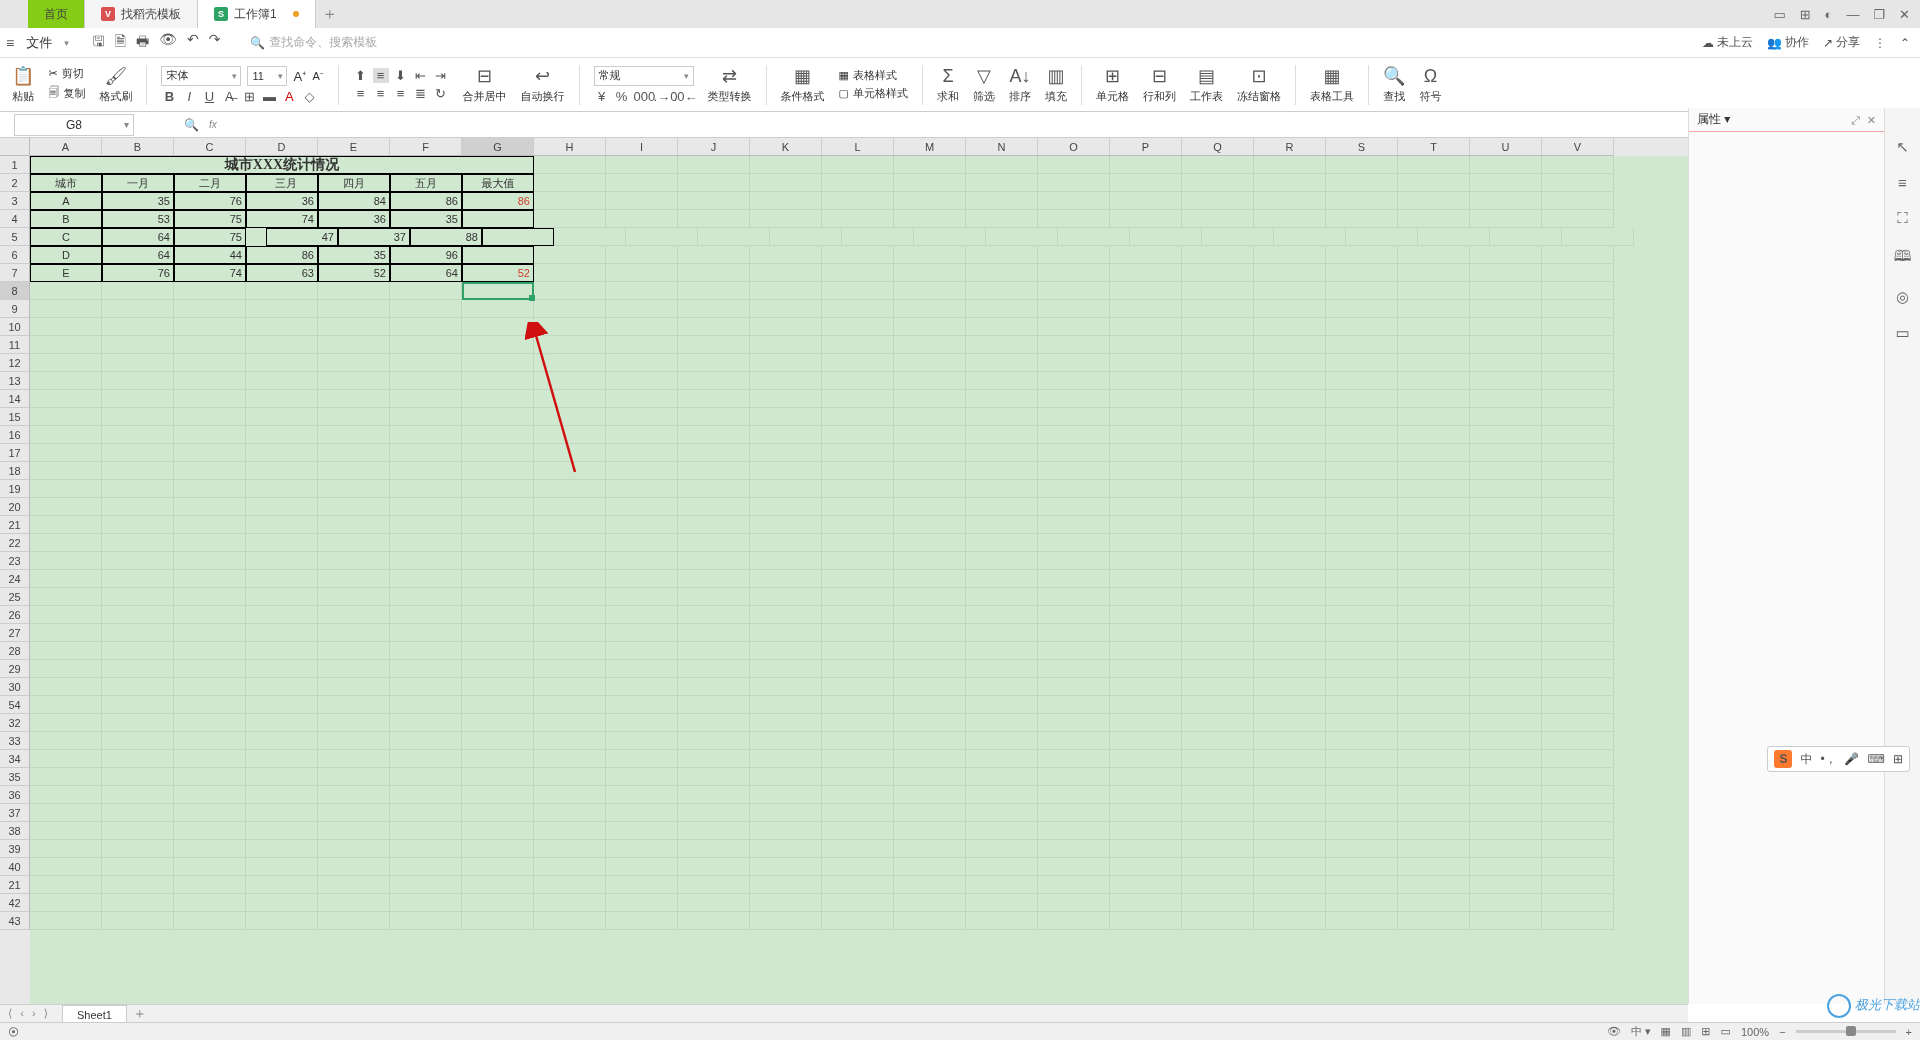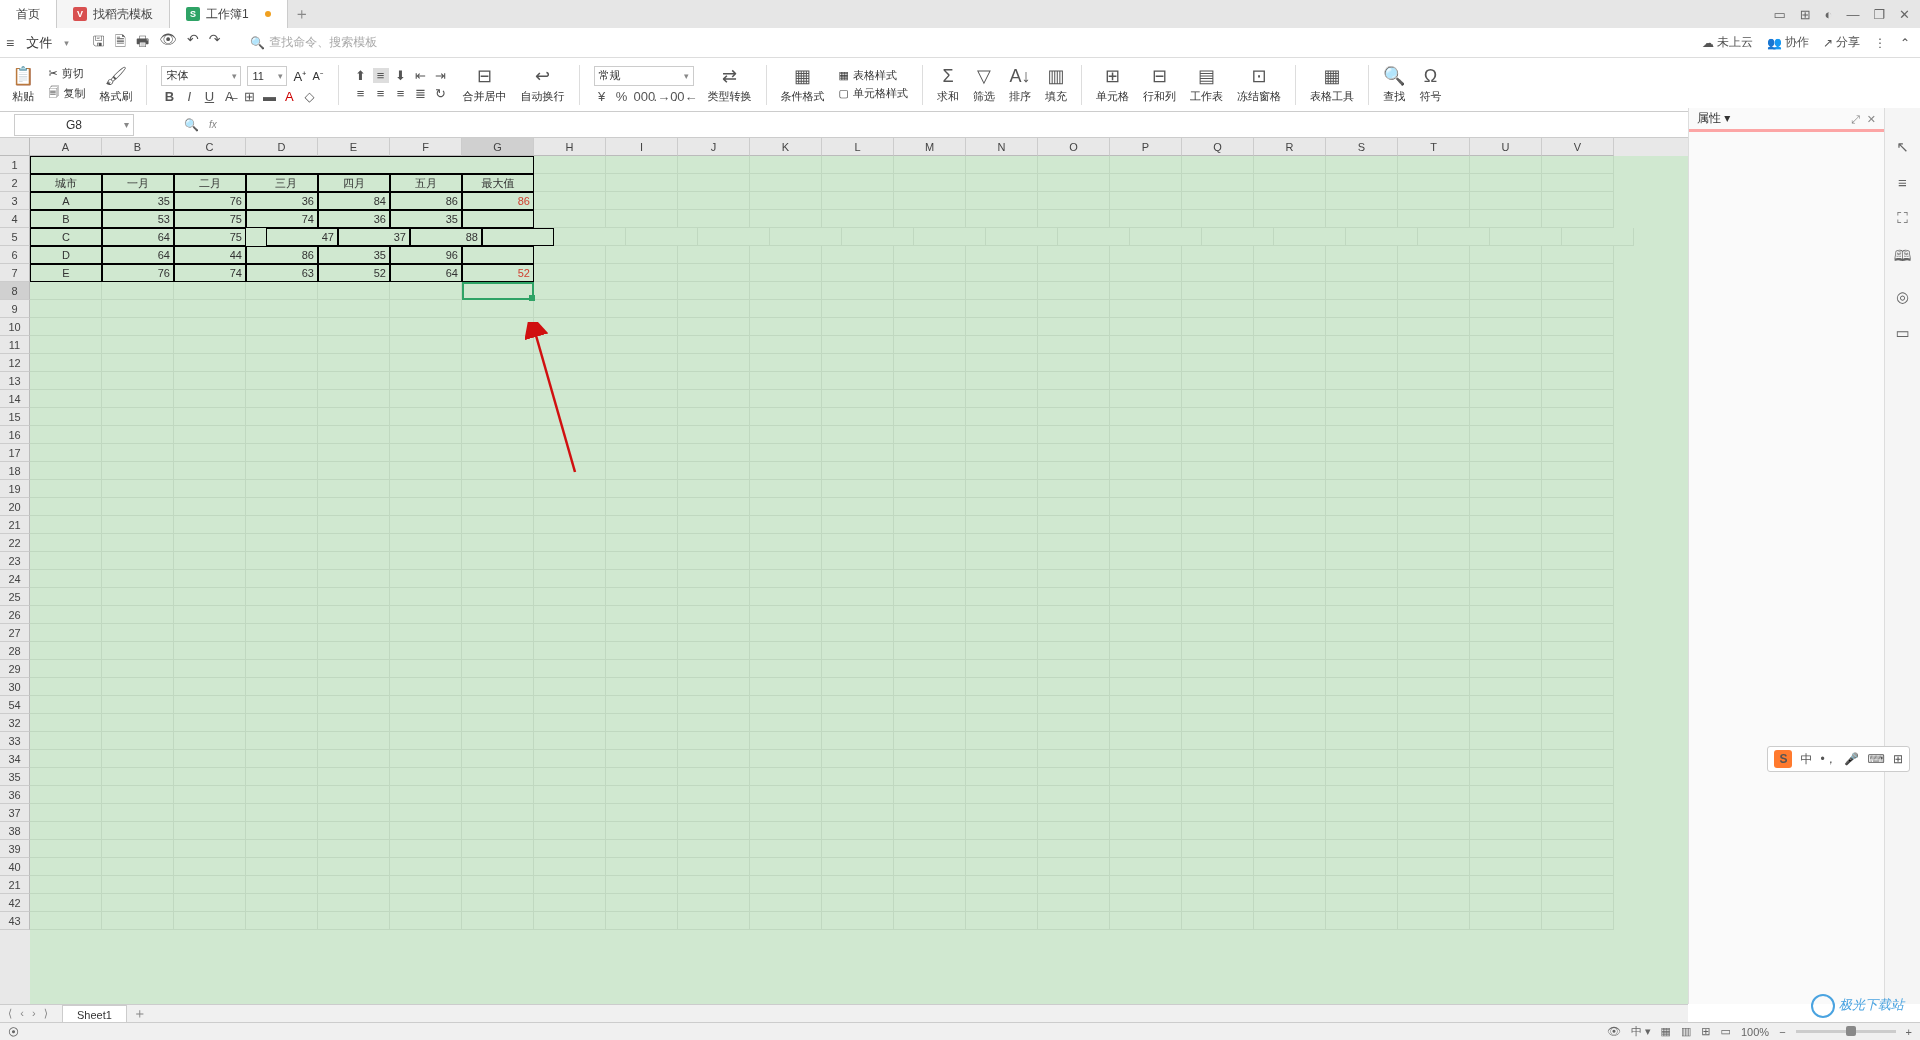--- a/index.html
+++ b/index.html
@@ -1,21 +1,21 @@
 <!DOCTYPE html>
 <html><head>
 <meta charset="utf-8">
 <style>
 * { margin: 0; padding: 0; box-sizing: border-box; font-family: "Microsoft YaHei", sans-serif; }
 body { width: 1920px; height: 1040px; overflow: hidden; background: #fff; font-size: 12px; color: #333; position: relative; }
 
 
 .title-bar { height: 28px; background: #e6e6e6; display: flex; align-items: center; position: relative; }
 .tab { height: 28px; padding: 0 16px; display: flex; align-items: center; gap: 6px; font-size: 12px; color: #444; cursor: pointer; }
-.tab.home { background: #ffffff; border-right: 1px solid #ccc; }
+.tab.home { background: #84cc16; border-right: 1px solid #ccc; margin-left: 28px; }
 .tab.doc { background: #f5f5f5; border-right: 1px solid #ccc; position: relative; }
 .tab.doc.active { background: #fff; }
 .tab .icon { width: 14px; height: 14px; border-radius: 2px; display: inline-block; }
 .icon-v { background: #d85050; color: #fff; font-size: 9px; font-weight: bold; text-align: center; line-height: 14px; }
 .icon-s { background: #2fa366; color: #fff; font-size: 9px; font-weight: bold; text-align: center; line-height: 14px; }
 .tab .dot { width: 6px; height: 6px; border-radius: 50%; background: #f0a020; margin-left: 10px; }
 .tab-add { width: 28px; text-align: center; font-size: 16px; color: #888; cursor: pointer; }
 .win-controls { position: absolute; right: 0; top: 0; height: 28px; display: flex; align-items: center; gap: 14px; padding: 0 10px; color: #666; }
 .win-controls span { cursor: pointer; font-size: 13px; }
 
@@ -69,21 +69,21 @@
 .cell.txt-r { justify-content: flex-end; }
 .cell.txt-l { justify-content: flex-start; }
 .title-cell { font-weight: bold; font-size: 14px; font-family: serif; }
 
 
 .selection { position: absolute; border: 2px solid #2fa366; pointer-events: none; }
 .sel-handle { position: absolute; width: 6px; height: 6px; background: #2fa366; right: -3px; bottom: -3px; }
 
 
 .prop-panel { position: absolute; right: 36px; top: 108px; width: 196px; bottom: 36px; background: #fafafa; border-left: 1px solid #ddd; }
-.prop-head { height: 24px; padding: 0 8px; display: flex; align-items: center; justify-content: space-between; font-size: 12px; border-bottom: 3px solid #fca5a5; }
+.prop-head { height: 24px; padding: 0 8px; display: flex; align-items: center; justify-content: space-between; font-size: 12px; border-bottom: 1px solid #fca5a5; }
 .prop-head .ctl { color: #888; font-size: 11px; cursor: pointer; }
 
 
 .right-strip { position: absolute; right: 0; top: 108px; width: 36px; bottom: 36px; background: #f5f5f5; border-left: 1px solid #ddd; display: flex; flex-direction: column; align-items: center; gap: 18px; padding-top: 30px; }
 .right-strip span { color: #666; font-size: 15px; cursor: pointer; }
 
 
 .sheet-bar { position: absolute; left: 0; right: 232px; bottom: 18px; height: 18px; background: #f0f0f0; border-top: 1px solid #ccc; display: flex; align-items: center; font-size: 11px; }
 .sheet-nav { display: flex; gap: 8px; padding: 0 8px; color: #888; }
 .sheet-nav span { cursor: pointer; }
@@ -98,21 +98,21 @@
 
 
 .arrow-svg { position: absolute; pointer-events: none; z-index: 50; }
 
 
 .ime-bar { position: absolute; right: 10px; top: 746px; display: flex; gap: 8px; background: #fff; border: 1px solid #ccc; padding: 3px 6px; border-radius: 3px; align-items: center; z-index: 40; }
 .ime-bar span { font-size: 12px; color: #555; }
 .ime-logo { width: 18px; height: 18px; background: #ff7a2e; color: #fff; font-weight: bold; text-align: center; line-height: 18px; border-radius: 3px; }
 
 
-.watermark { position: absolute; right: 16px; bottom: 22px; font-size: 13px; color: #4aa3e0; font-style: italic; z-index: 40; }
+.watermark { position: absolute; right: 0; bottom: 22px; font-size: 13px; color: #4aa3e0; font-style: italic; z-index: 40; }
 .watermark .circle { display: inline-block; width: 24px; height: 24px; border: 2px solid #4aa3e0; border-radius: 50%; vertical-align: middle; position: relative; }
 </style>
 </head>
 <body>
 
 <div class="title-bar">
   <div class="tab home">首页</div>
   <div class="tab doc">
     <span class="icon icon-v">V</span>
     <span>找稻壳模板</span>
@@ -1408,20 +1408,21 @@
           <div class="cell"></div>
           <div class="cell"></div>
           <div class="cell"></div>
           <div class="cell"></div>
           <div class="cell"></div>
           <div class="cell"></div>
           <div class="cell"></div>
           <div class="cell"></div>
           <div class="cell"></div>
         </div>
+        <div class="title-cell" style="position: absolute; left: 0px; top: 0px; width: 504px; height: 18px; display: flex; align-items: center; justify-content: center; border-width: 1px; border-style: solid; border-color: rgb(0, 0, 0); background: transparent;">城市XXX统计情况</div>
       </div>
     <div class="selection" id="sel" style="left: 432px; top: 126px; width: 72px; height: 18px;">
         <div class="sel-handle"></div>
       </div>
   </div>
 </div>
 
 <div class="prop-panel">
   <div class="prop-head">
     <span><span>属性</span> ▾</span>

